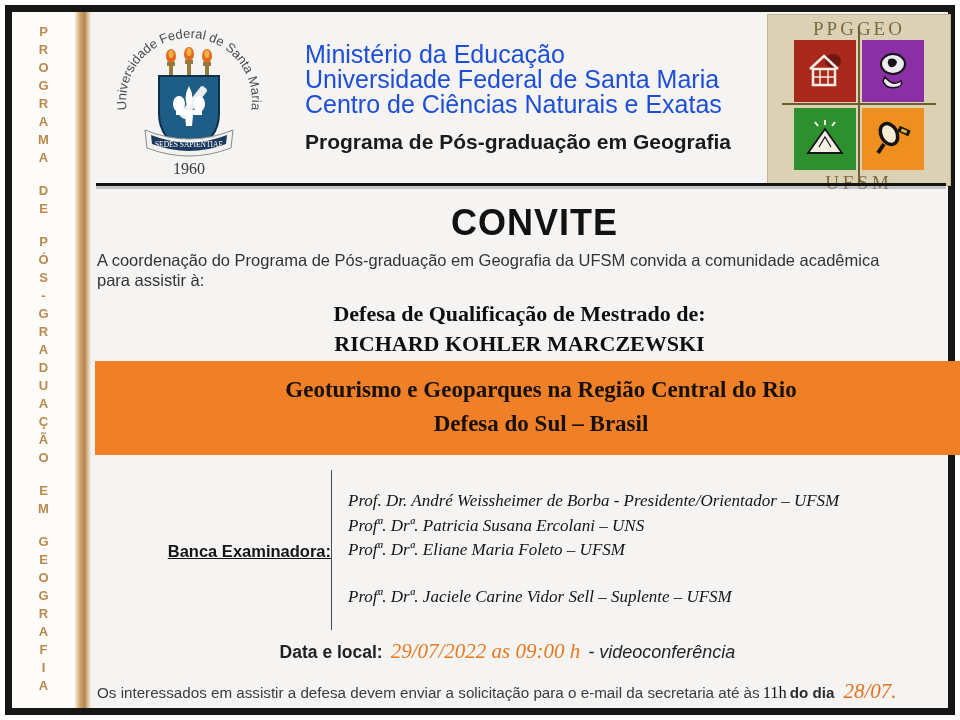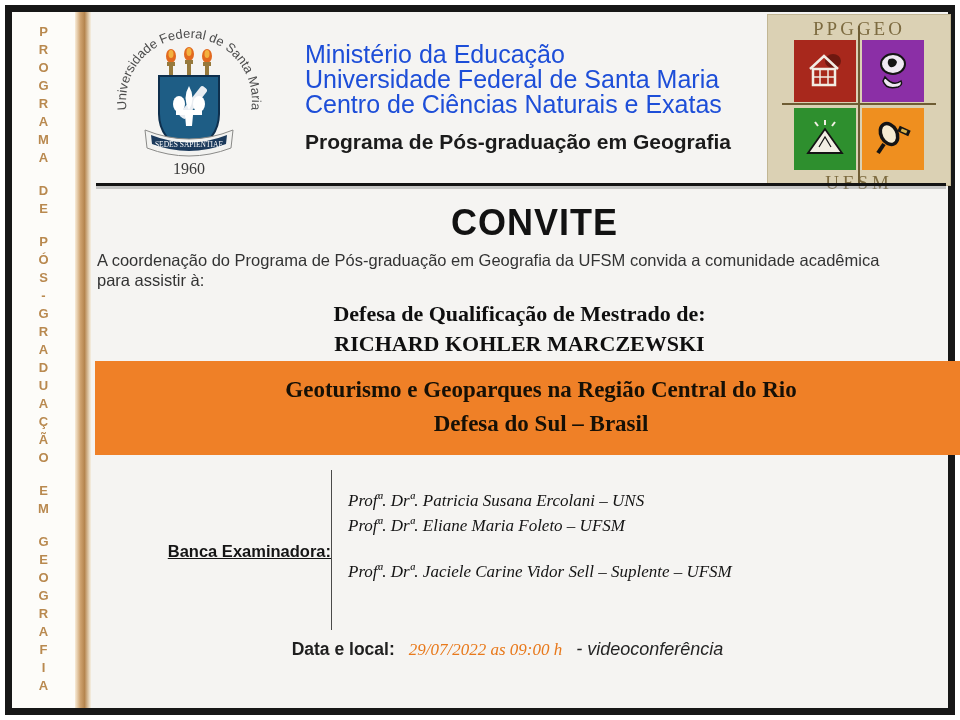--- a/index.html
+++ b/index.html
@@ -41,23 +41,23 @@
   .banner{position:absolute;left:4px;top:349px;width:892px;height:94px;background:#ef8027;text-align:center;box-sizing:border-box;padding-top:12px;}
   .banner-line{font-family:"Liberation Serif",serif;font-weight:700;font-size:23px;line-height:34px;color:#161006;}
 
   
   .banca-label{position:absolute;left:55px;top:530px;width:185px;text-align:right;font-size:16.5px;font-weight:700;text-decoration:underline;color:#151515;}
   .banca-divider{position:absolute;left:240px;top:458px;width:1px;height:160px;background:#4a4a4a;}
   .banca-list{position:absolute;left:257px;top:477px;font-family:"Liberation Serif",serif;font-style:italic;font-size:17px;line-height:24.5px;color:#141414;}
   .banca-gap{height:22px;}
 
   
-  .schedule{position:absolute;left:0;right:0;top:627px;display:flex;justify-content:center;align-items:baseline;gap:14px;transform:translateX(-12px);}
+  .schedule{position:absolute;left:0;right:0;top:627px;display:flex;justify-content:center;align-items:baseline;gap:8px;transform:translateX(-12px);}
   .sch-label{font-size:17.5px;font-weight:700;color:#1f1f1f;}
-  .sch-date{font-family:"Liberation Serif",serif;font-style:italic;font-size:17px;color:#e8791c;}
+  .sch-date{font-family:"Liberation Serif",serif;font-style:italic;font-size:21px;color:#e8791c;}
   .sch-loc{font-size:18px;font-weight:400;font-style:italic;color:#252525;}
 
   
   .footer{position:absolute;left:6px;right:2px;top:667px;display:flex;align-items:baseline;white-space:nowrap;font-size:15.2px;color:#3c3c3c;}
   .ft-hour{font-family:"Liberation Serif",serif;font-size:16.5px;color:#141414;margin:0 3px;}
   .ft-mid{font-weight:700;color:#2d2d2d;}
   .ft-deadline{font-family:"Liberation Serif",serif;font-style:italic;font-size:21px;color:#e8701c;margin-left:9px;}
 </style>
 </head>
 <body>
@@ -199,28 +199,35 @@
       </div>
 
       <div class="banner">
         <div class="banner-line">Geoturismo e Geoparques na Região Central do Rio</div>
         <div class="banner-line">Defesa do Sul – Brasil</div>
       </div>
 
       <div class="banca-label">Banca Examinadora:</div>
       <div class="banca-divider"></div>
       <div class="banca-list">
+        <div>Prof. Dr. André Weissheimer de Borba  - Presidente/Orientador – UFSM</div>
         <div>Profª. Drª. Patricia Susana Ercolani – UNS</div>
         <div>Profª. Drª. Eliane Maria Foleto – UFSM</div>
         <div class="banca-gap"></div>
         <div>Profª. Drª. Jaciele Carine Vidor Sell – Suplente – UFSM</div>
       </div>
 
       <div class="schedule">
         <span class="sch-label">Data e local:</span>
         <span class="sch-date">29/07/2022 as 09:00 h</span>
         <span class="sch-loc">- videoconferência</span>
       </div>
 
+      <div class="footer">
+        <span>Os interessados em assistir a defesa devem enviar a solicitação para o e-mail da secretaria até às</span>
+        <span class="ft-hour">11h</span>
+        <span class="ft-mid">do dia</span>
+        <span class="ft-deadline">28/07.</span>
+      </div>
 
     </div>
   </div>
 </div>
 
 </body></html>

